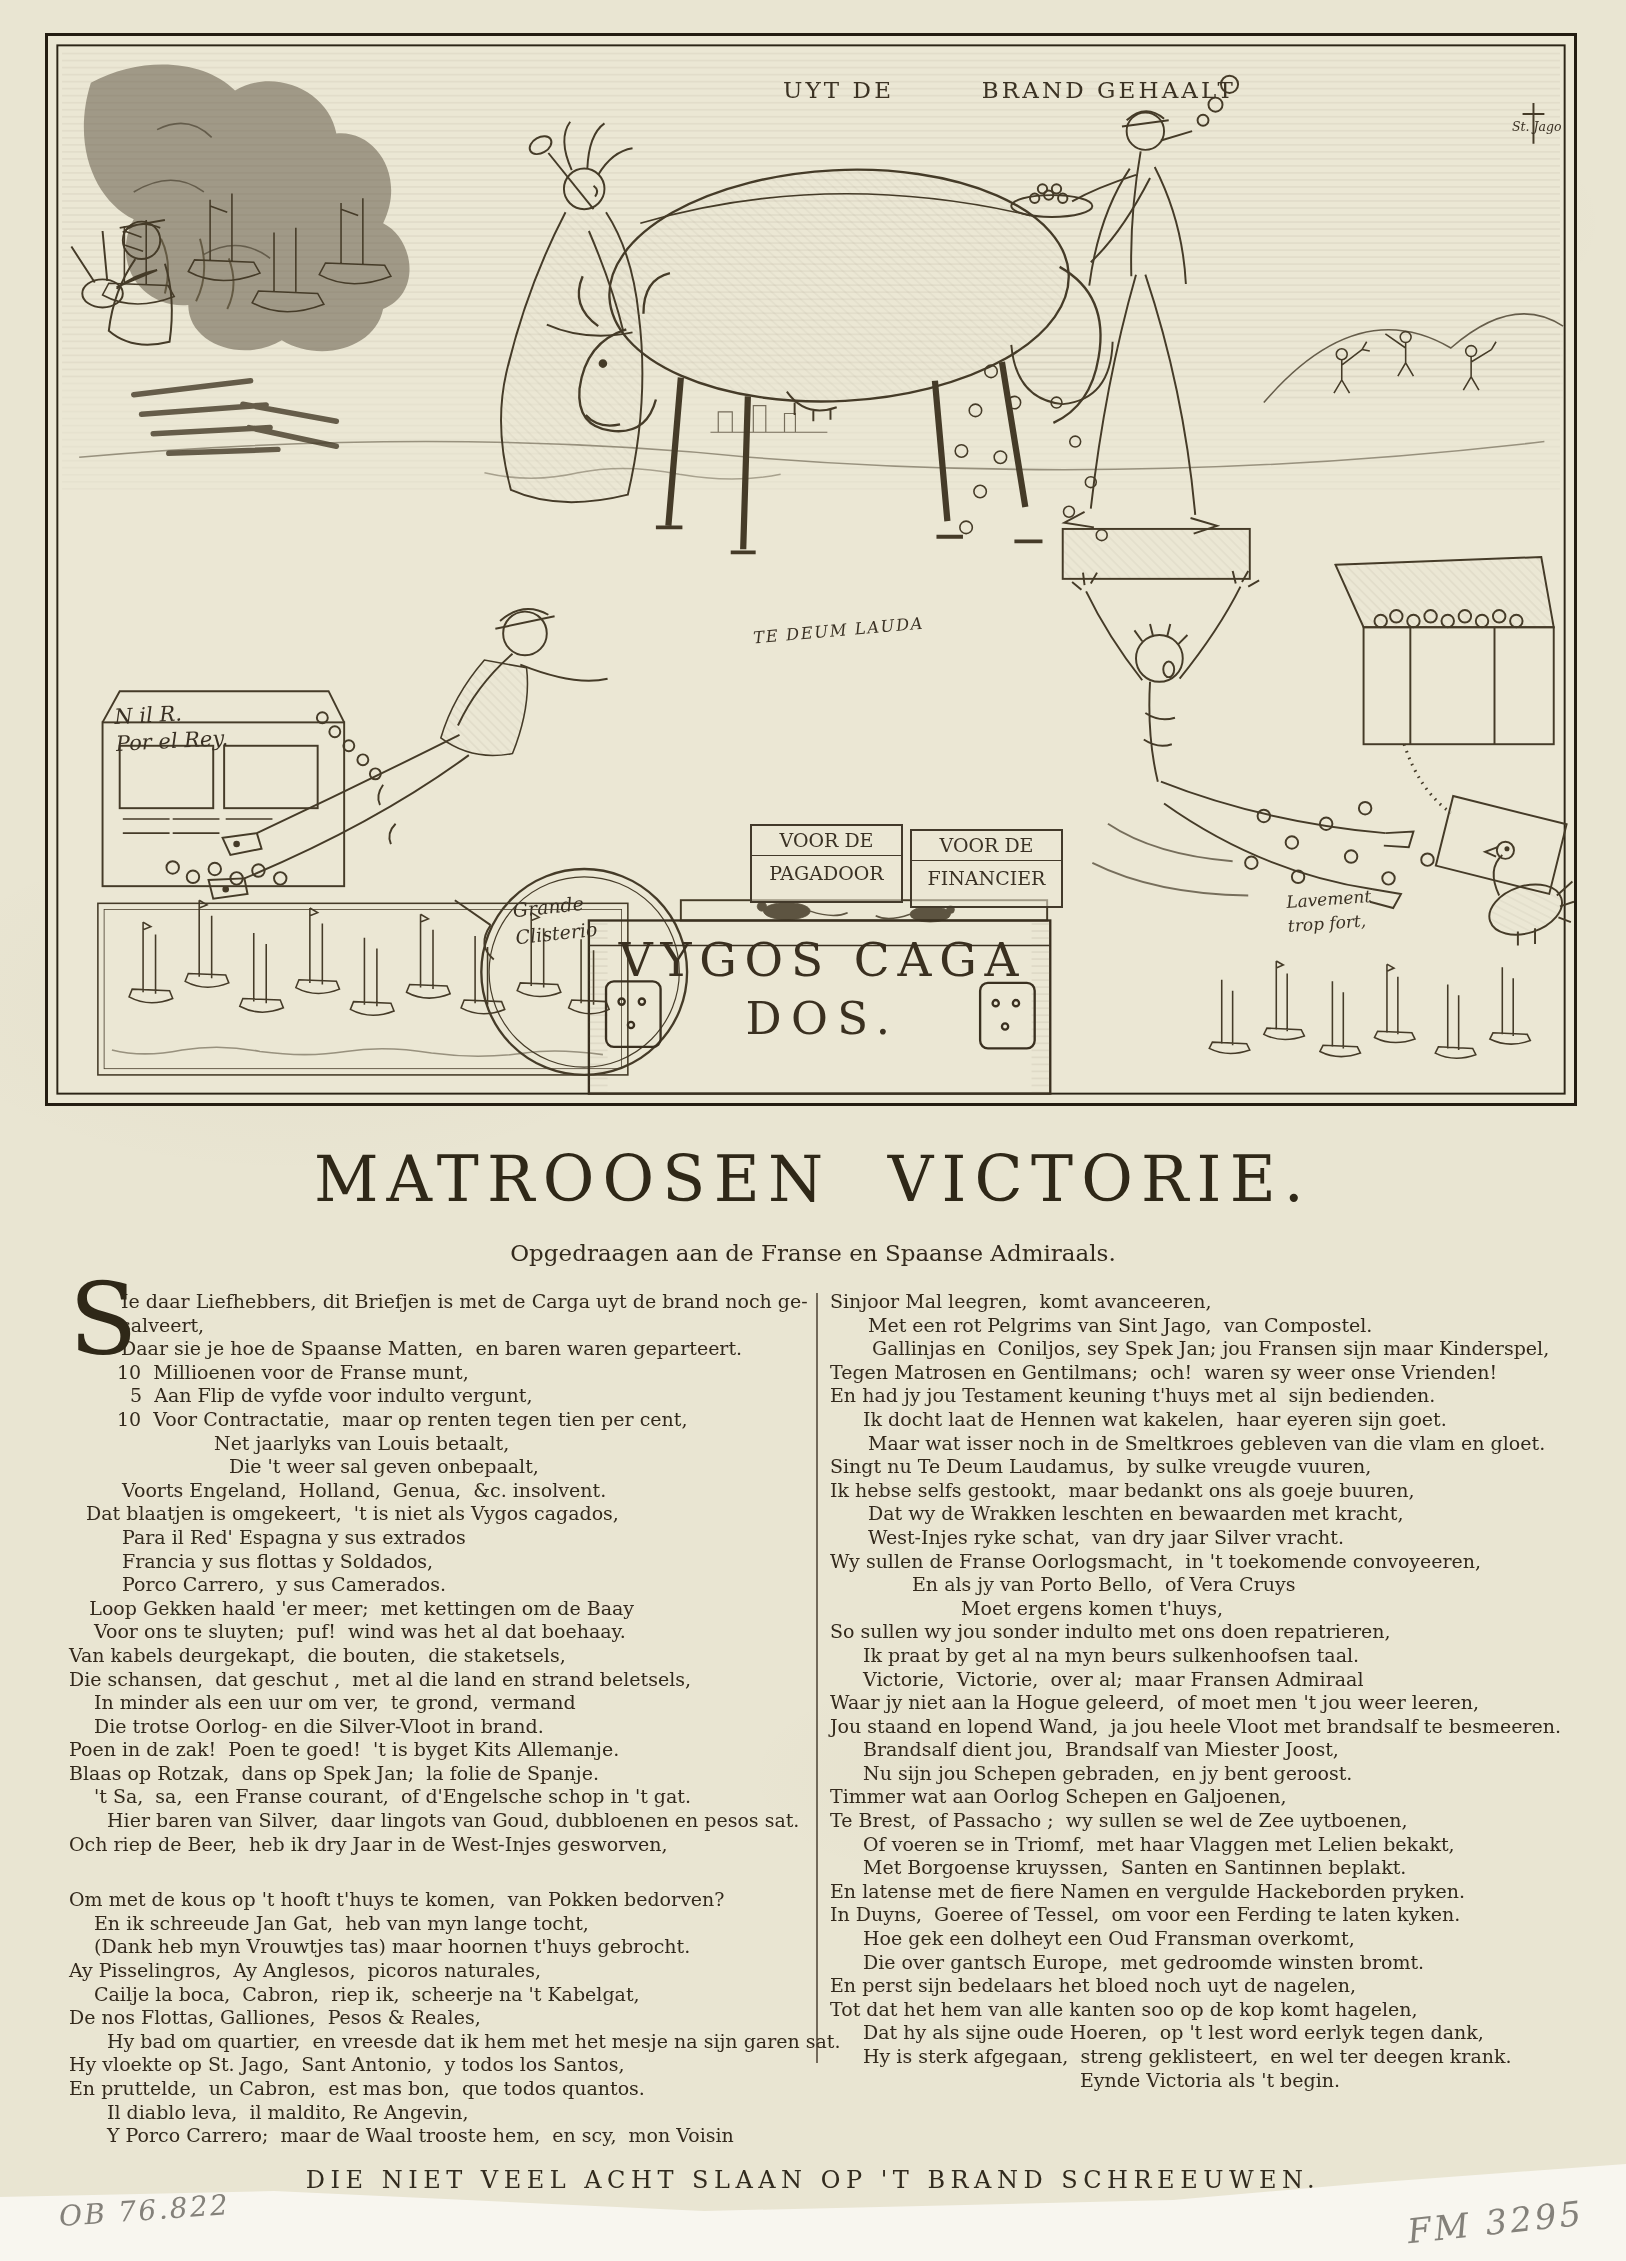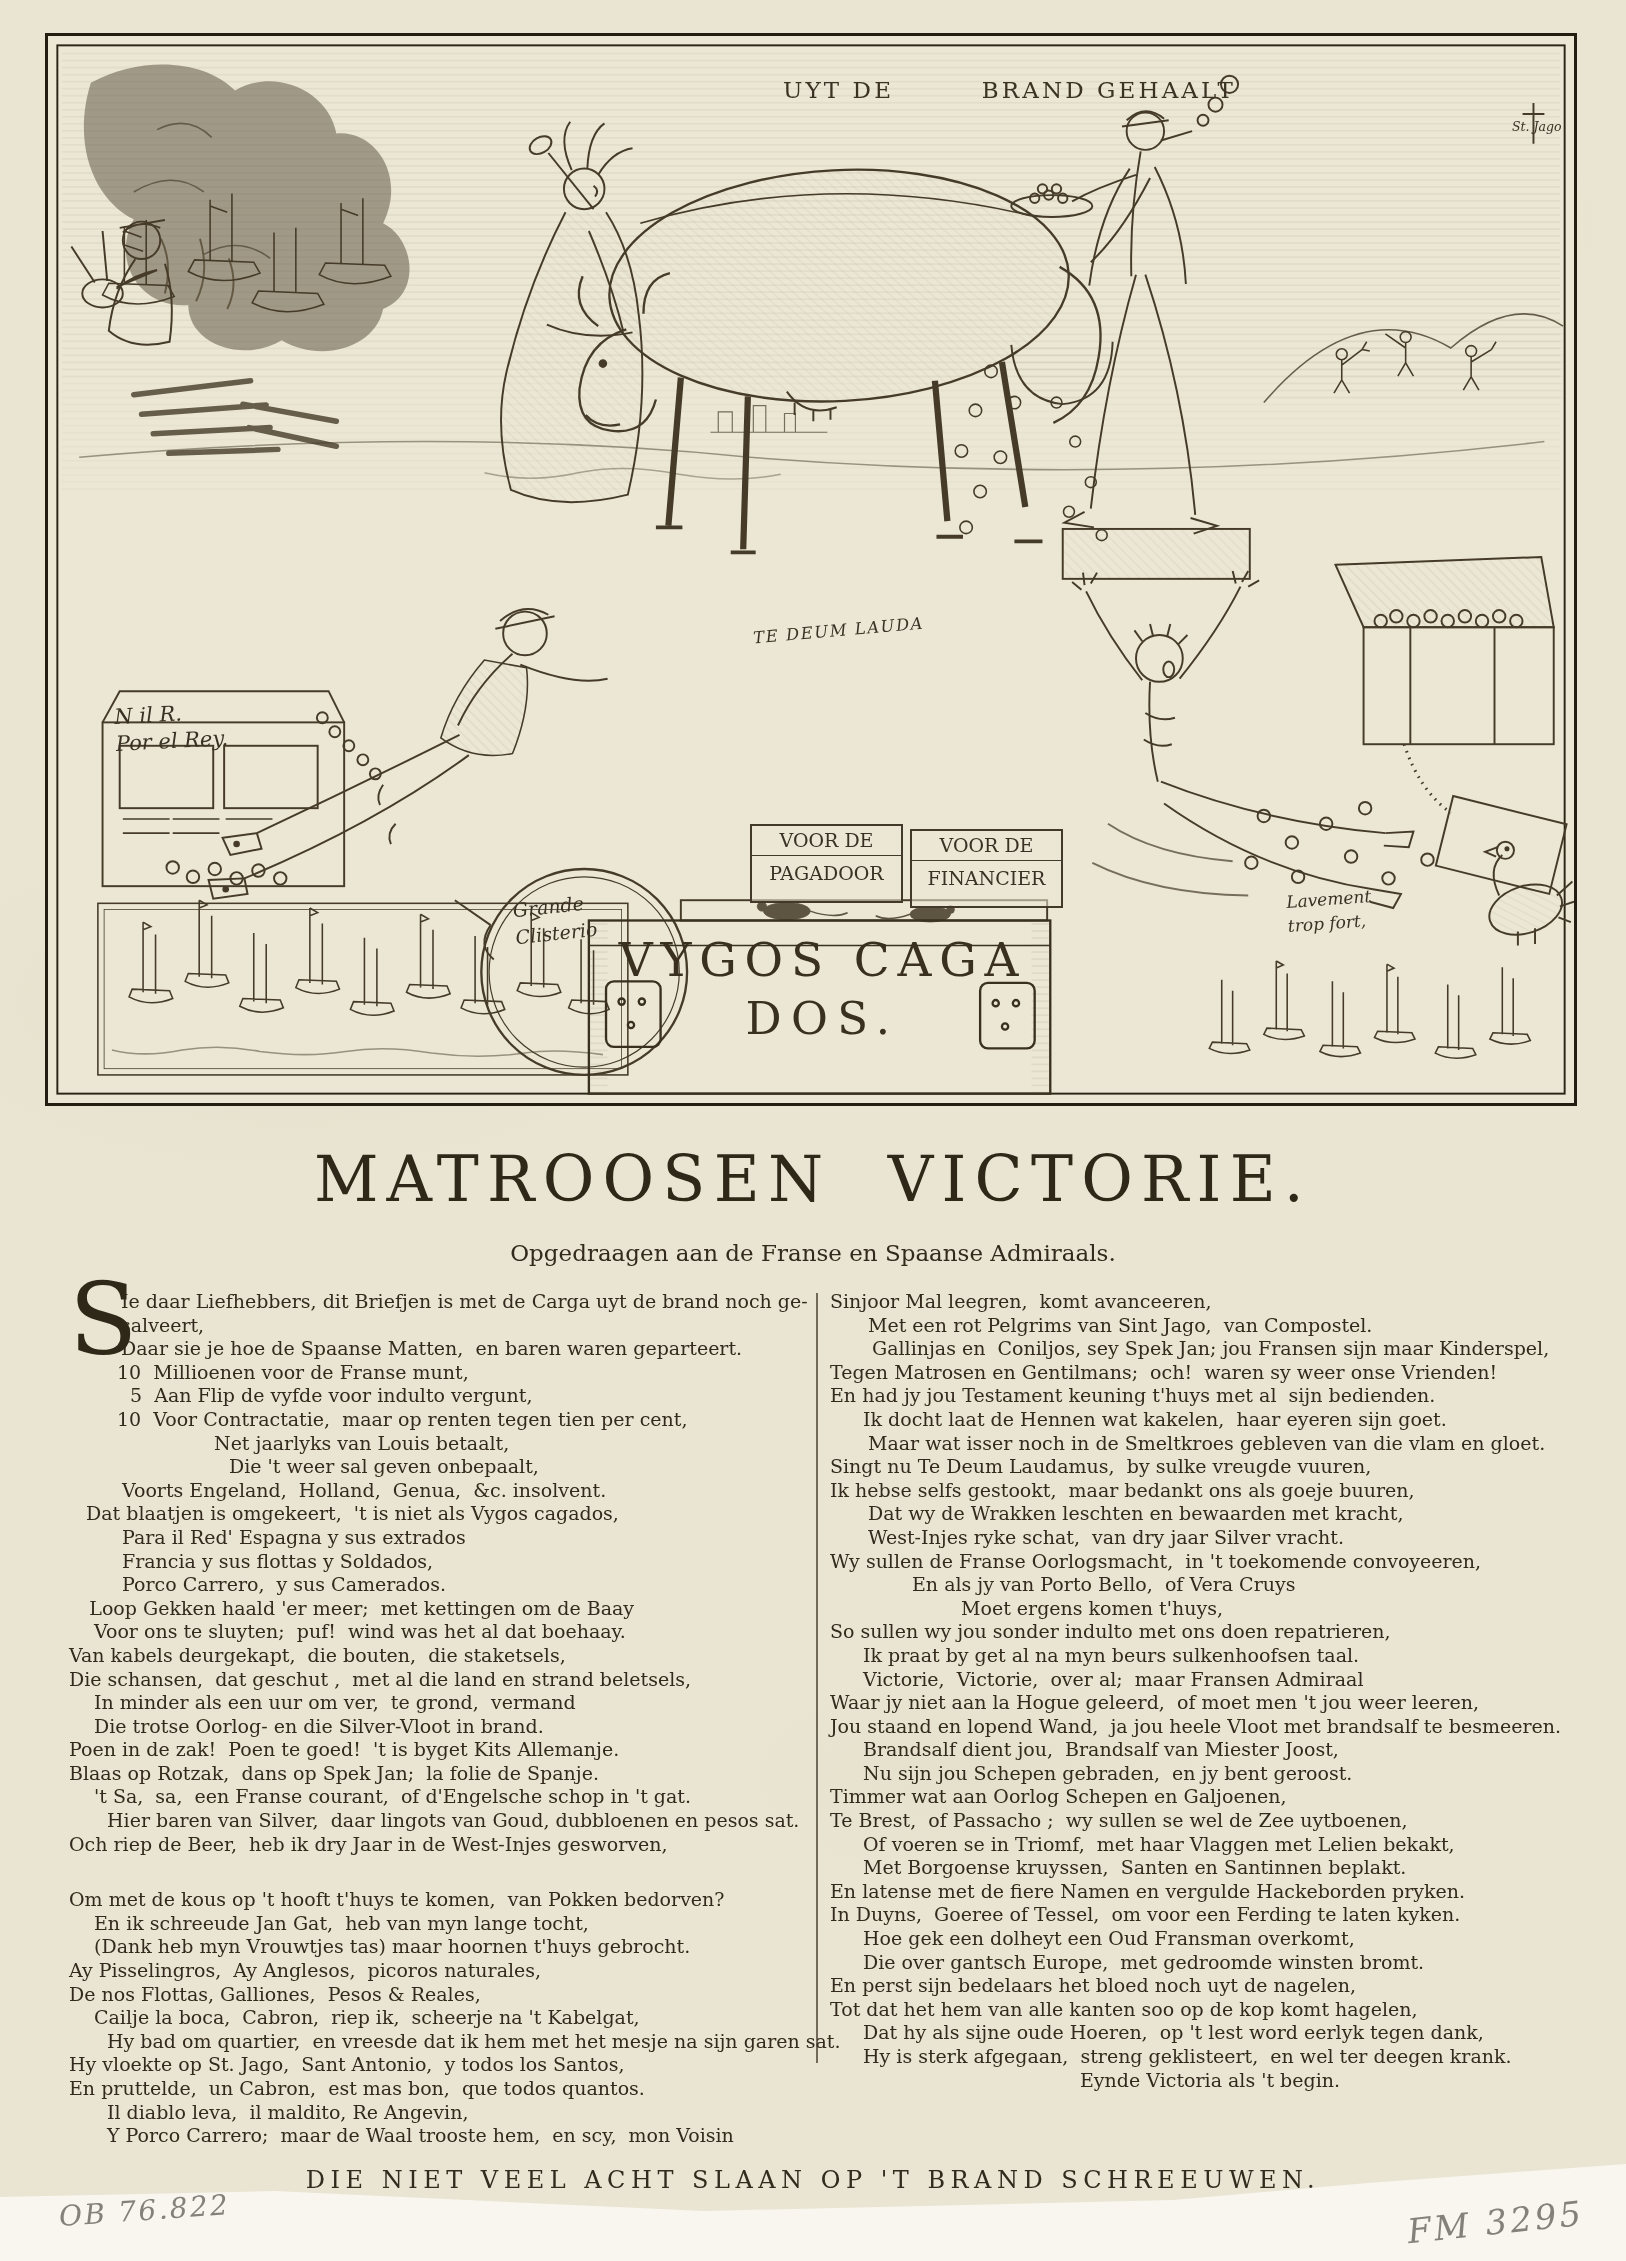--- a/index.html
+++ b/index.html
@@ -384,22 +384,22 @@
         <div class="vline" style="padding-left: 25px;"><span>Die trotse Oorlog- en die Silver-Vloot in brand.</span></div>
         <div class="vline" style="padding-left: 0px;"><span>Poen in de zak!  Poen te goed!  't is byget Kits Allemanje.</span></div>
         <div class="vline" style="padding-left: 0px;"><span>Blaas op Rotzak,  dans op Spek Jan;  la folie de Spanje.</span></div>
         <div class="vline" style="padding-left: 25px;"><span>'t Sa,  sa,  een Franse courant,  of d'Engelsche schop in 't gat.</span></div>
         <div class="vline" style="padding-left: 38px;"><span>Hier baren van Silver,  daar lingots van Goud, dubbloenen en pesos sat.</span></div>
         <div class="vline" style="padding-left: 0px;"><span>Och riep de Beer,  heb ik dry Jaar in de West-Injes gesworven,</span></div>
         <div class="vline" style="padding-left: 0px; margin-top: 32px;"><span>Om met de kous op 't hooft t'huys te komen,  van Pokken bedorven?</span></div>
         <div class="vline" style="padding-left: 25px;"><span>En ik schreeude Jan Gat,  heb van myn lange tocht,</span></div>
         <div class="vline" style="padding-left: 25px;"><span>(Dank heb myn Vrouwtjes tas) maar hoornen t'huys gebrocht.</span></div>
         <div class="vline" style="padding-left: 0px;"><span>Ay Pisselingros,  Ay Anglesos,  picoros naturales,</span></div>
+        <div class="vline" style="padding-left: 25px;"><span>Cailje la boca,  Cabron,  riep ik,  scheerje na 't Kabelgat,</span></div>
         <div class="vline" style="padding-left: 0px;"><span>De nos Flottas, Galliones,  Pesos &amp; Reales,</span></div>
-        <div class="vline" style="padding-left: 25px;"><span>Cailje la boca,  Cabron,  riep ik,  scheerje na 't Kabelgat,</span></div>
         <div class="vline" style="padding-left: 38px;"><span>Hy bad om quartier,  en vreesde dat ik hem met het mesje na sijn garen sat.</span></div>
         <div class="vline" style="padding-left: 0px;"><span>Hy vloekte op St. Jago,  Sant Antonio,  y todos los Santos,</span></div>
         <div class="vline" style="padding-left: 0px;"><span>En pruttelde,  un Cabron,  est mas bon,  que todos quantos.</span></div>
         <div class="vline" style="padding-left: 38px;"><span>Il diablo leva,  il maldito, Re Angevin,</span></div>
         <div class="vline" style="padding-left: 38px;"><span>Y Porco Carrero;  maar de Waal trooste hem,  en scy,  mon Voisin</span></div>
       </div>
     <div class="divider"></div>
     <div class="col" id="right-col">
         <div class="vline" style="padding-left: 0px;"><span>Sinjoor Mal leegren,  komt avanceeren,</span></div>
         <div class="vline" style="padding-left: 38px;"><span>Met een rot Pelgrims van Sint Jago,  van Compostel.</span></div>

